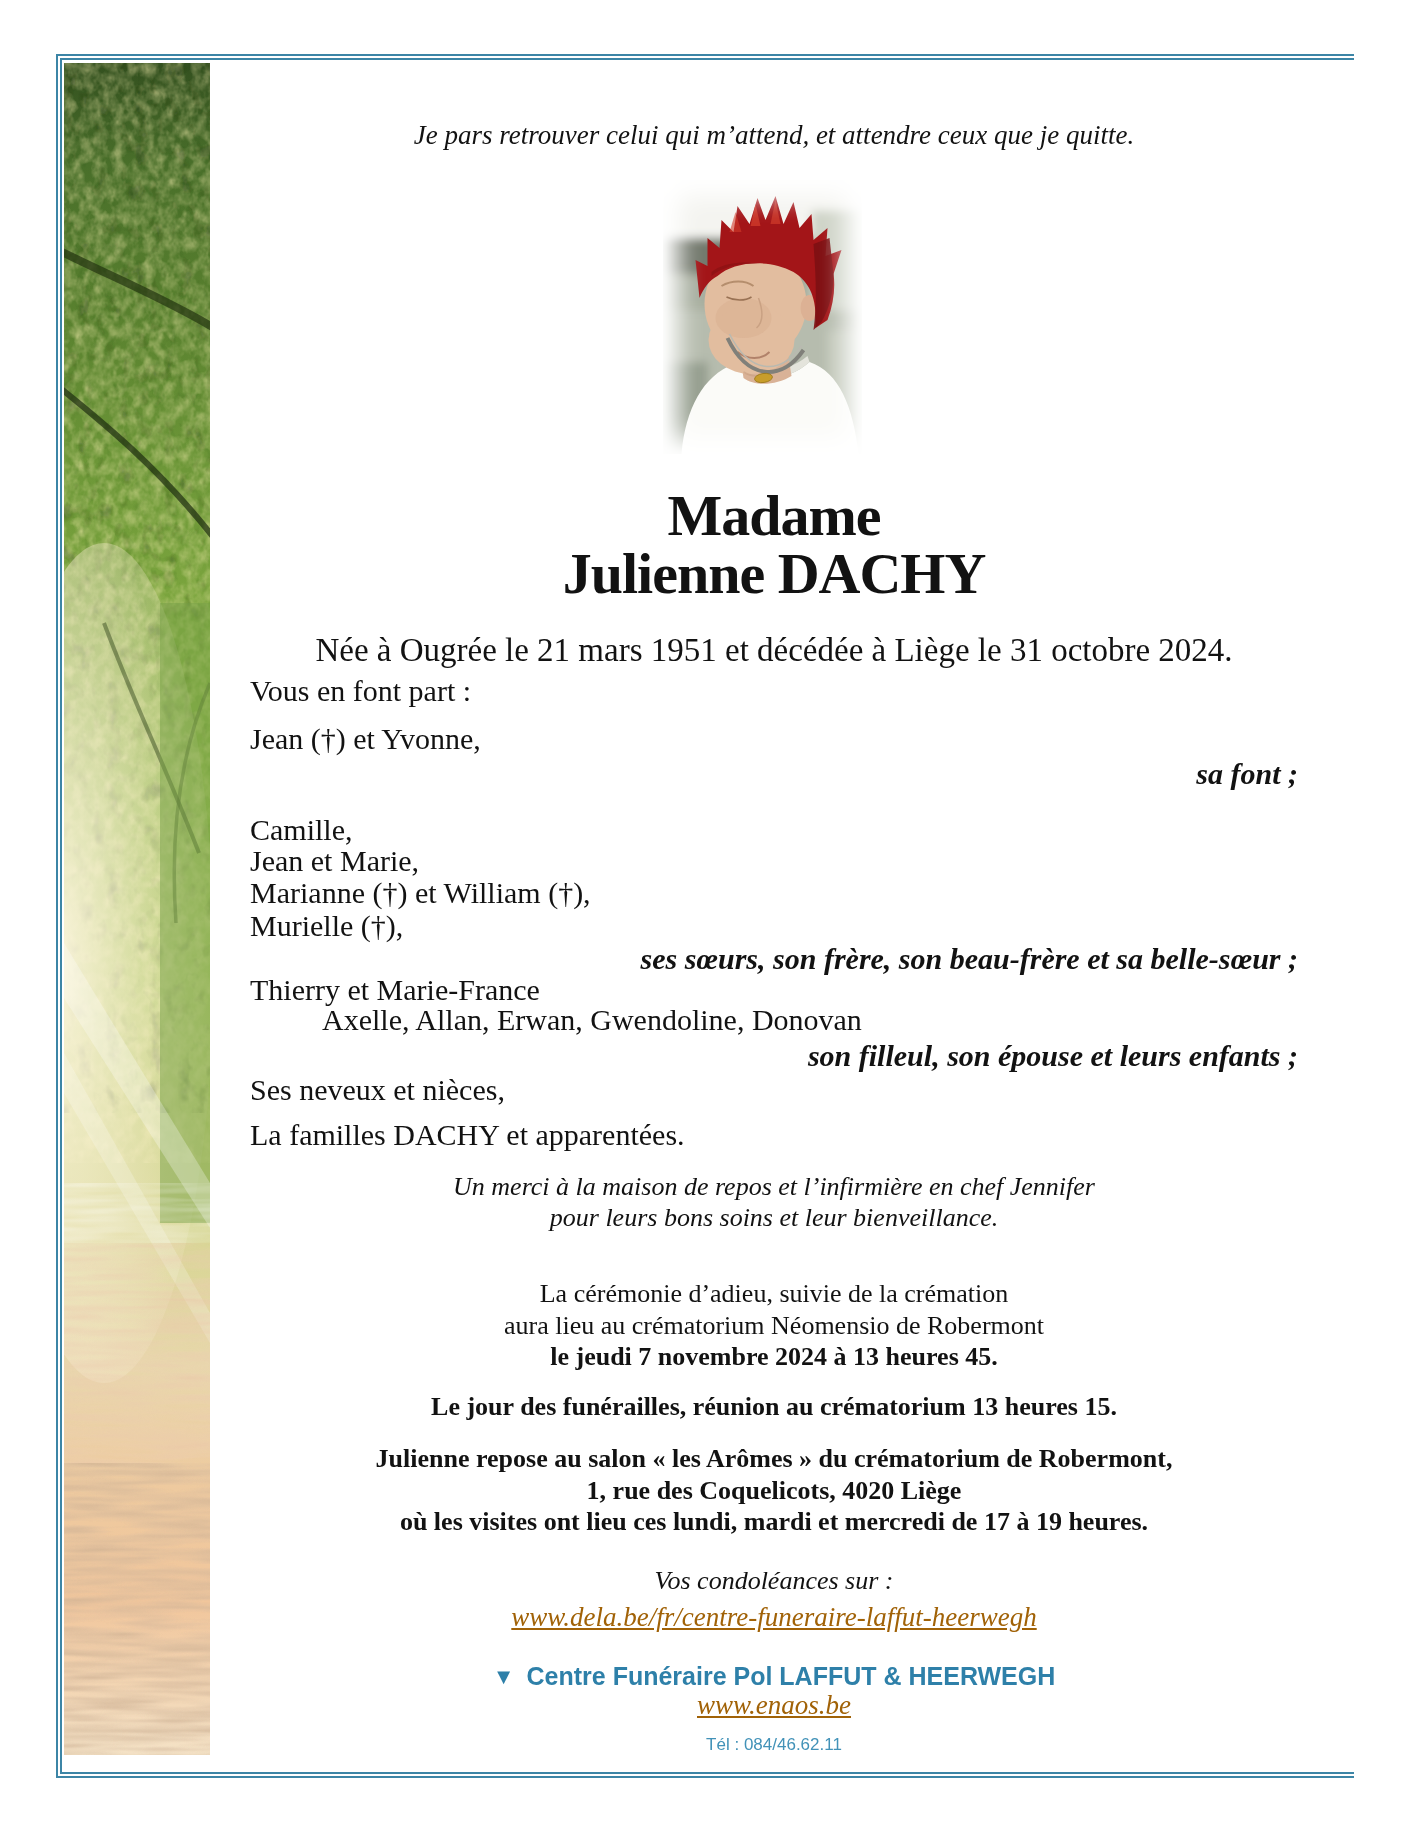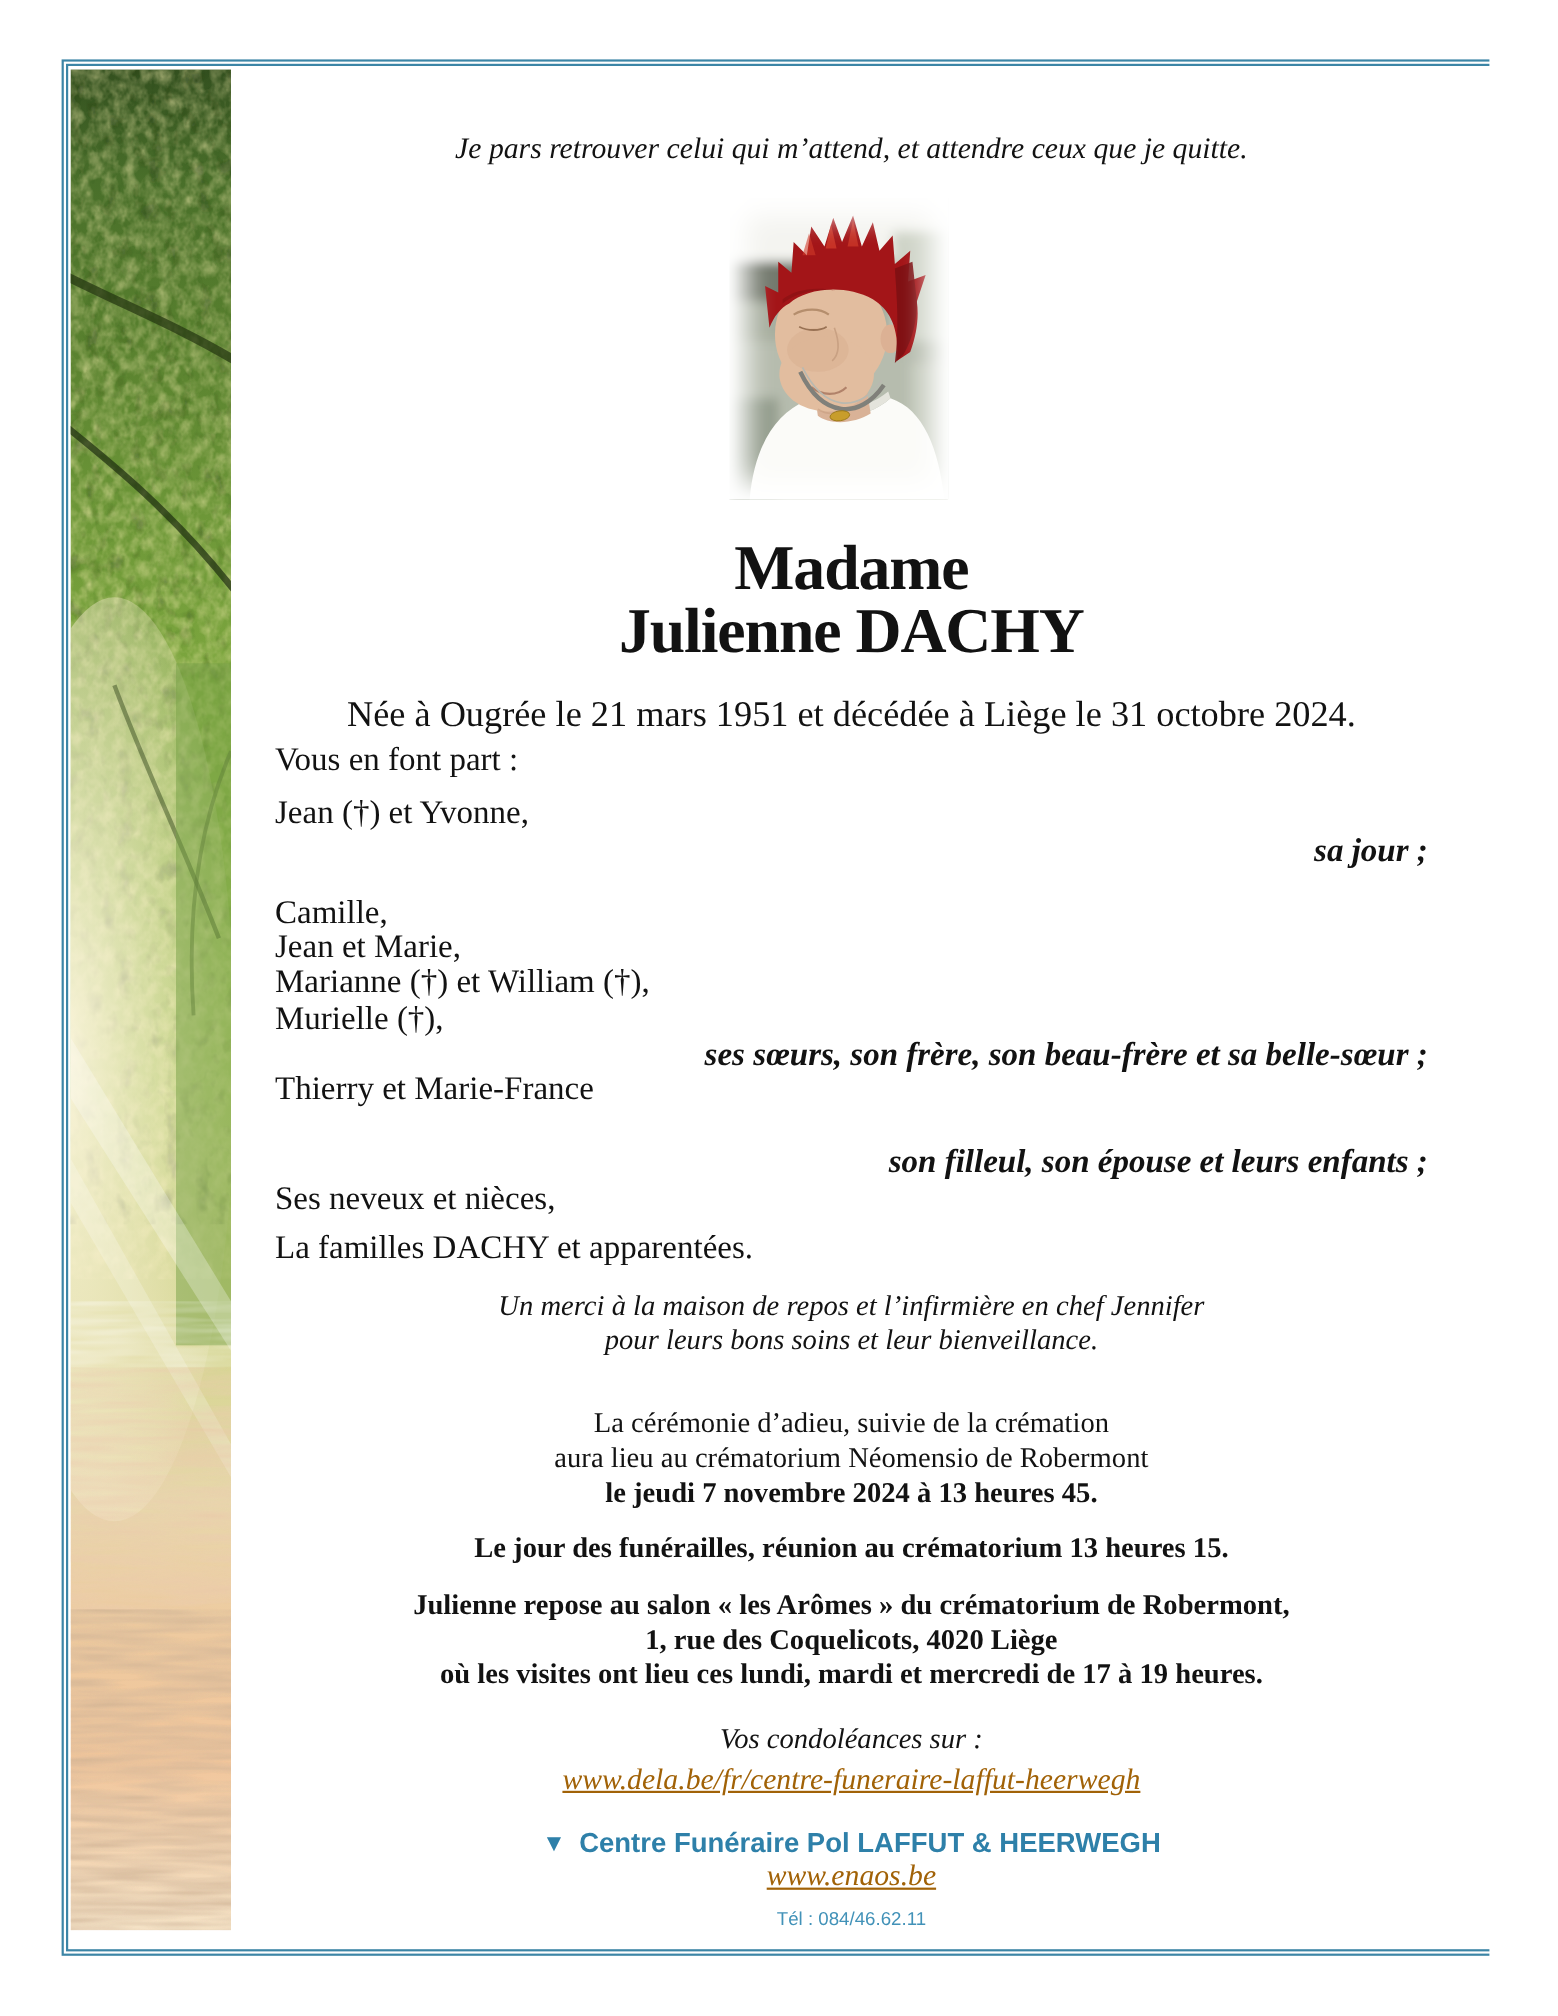--- a/index.html
+++ b/index.html
@@ -145,27 +145,28 @@
   <div class="abs t-c quote" style="top:120px">Je pars retrouver celui qui m’attend, et attendre ceux que je quitte.</div>
 
   <div class="abs t-c title" style="top:487px">Madame</div>
   <div class="abs t-c title" style="top:545px">Julienne DACHY</div>
 
   <div class="abs t-c fs27" style="top:631px">Née à Ougrée le 21 mars 1951 et décédée à Liège le 31 octobre 2024.</div>
 
   <div class="abs t-l fs30" style="top:673px">Vous en font part :</div>
 
   <div class="abs t-l fs30" style="top:721px">Jean (†) et Yvonne,</div>
-  <div class="abs t-r fs30" style="top:756px">sa jour ;</div>
+  <div class="abs t-r fs30" style="top:756px">sa font ;</div>
   <div class="abs t-l fs30" style="top:812px">Camille,</div>
   <div class="abs t-l fs30" style="top:843px">Jean et Marie,</div>
   <div class="abs t-l fs30" style="top:875px">Marianne (†) et William (†),</div>
   <div class="abs t-l fs30" style="top:908px">Murielle (†),</div>
   <div class="abs t-r fs30" style="top:941px">ses sœurs, son frère, son beau-frère et sa belle-sœur ;</div>
   <div class="abs t-l fs30" style="top:972px">Thierry et Marie-France</div>
+  <div class="abs t-l fs30 ind" style="top:1002px">Axelle, Allan, Erwan, Gwendoline, Donovan</div>
   <div class="abs t-r fs30" style="top:1038px">son filleul, son épouse et leurs enfants ;</div>
   <div class="abs t-l fs30" style="top:1072px">Ses neveux et nièces,</div>
   <div class="abs t-l fs30" style="top:1117px">La familles DACHY et apparentées.</div>
 
   <div class="abs t-c fs26 ital" style="top:1203px">pour leurs bons soins et leur bienveillance.</div>
   <div class="abs t-c fs26 ital" style="top:1172px">Un merci à la maison de repos et l’infirmière en chef Jennifer</div>
 
   <div class="abs t-c fs26" style="top:1279px">La cérémonie d’adieu, suivie de la crémation</div>
   <div class="abs t-c fs26" style="top:1311px">aura lieu au crématorium Néomensio de Robermont</div>
   <div class="abs t-c fs26 bold" style="top:1342px">le jeudi 7 novembre 2024 à 13 heures 45.</div>

